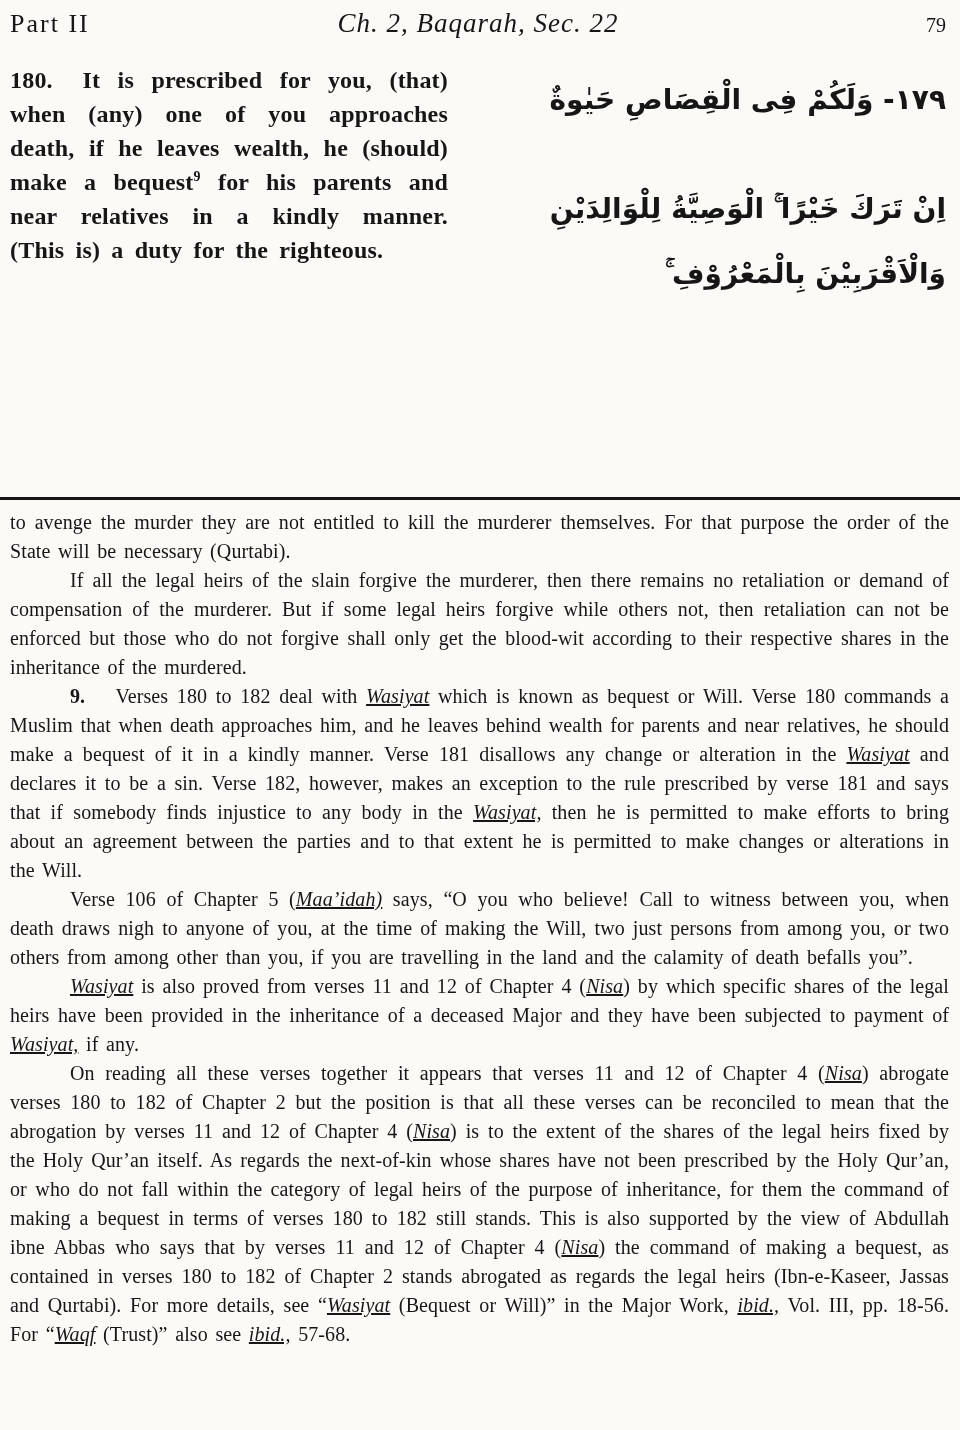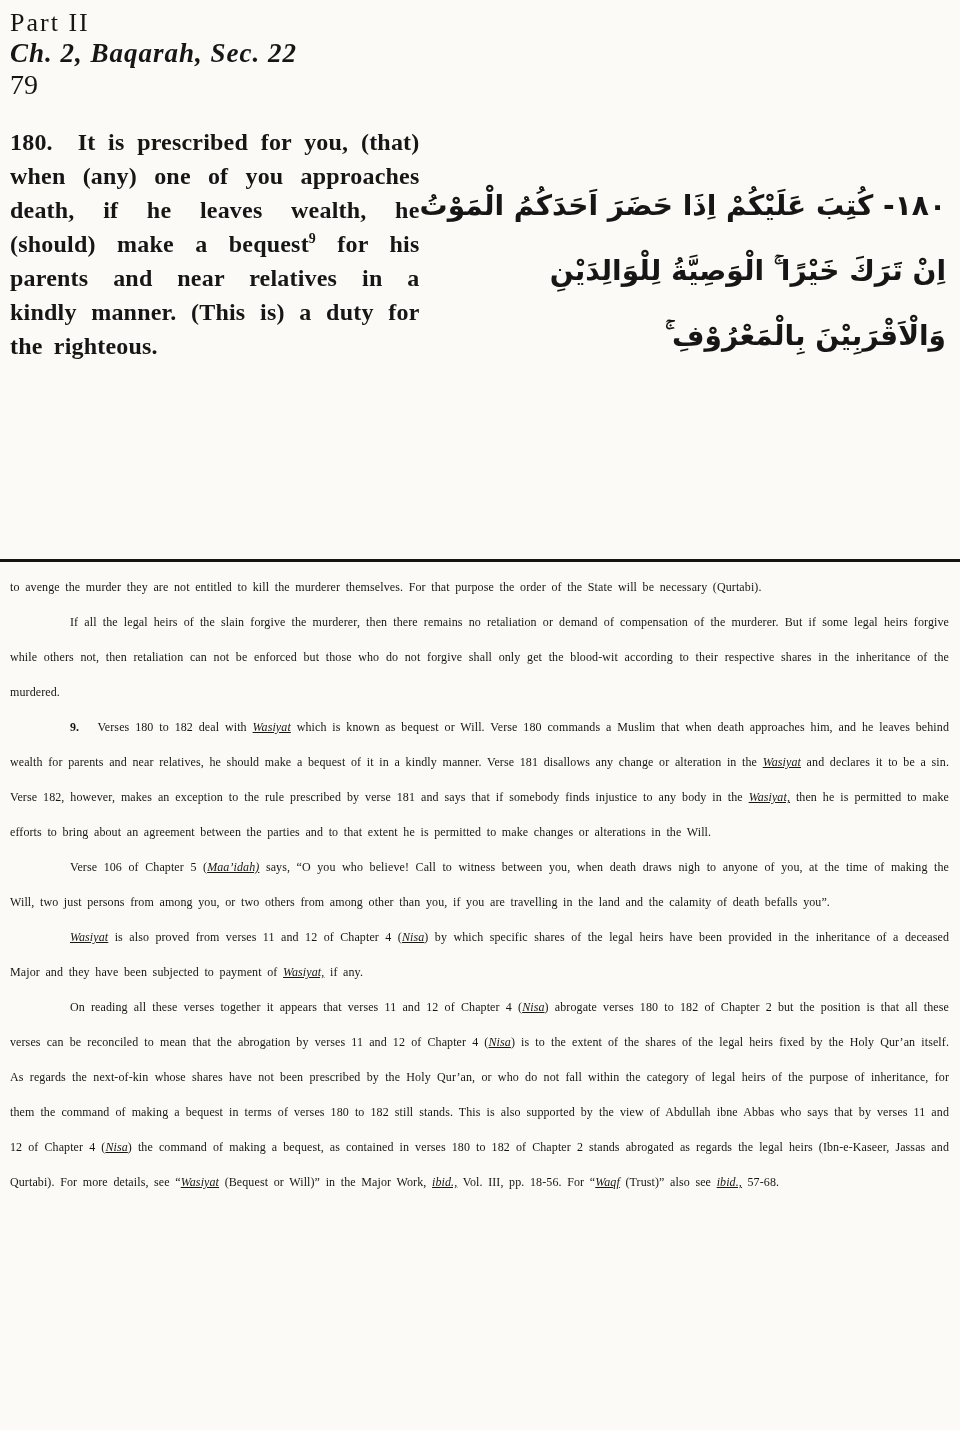--- a/index.html
+++ b/index.html
@@ -2,24 +2,24 @@
 <html><head>
 <meta charset="utf-8">
 <style>
   html,body{margin:0;padding:0;background:#d9d9d9;}
   .page{
     position:relative; width:960px; height:1430px; margin:0 auto;
     background:#fbfaf6; color:#161616; box-sizing:border-box; overflow:hidden;
     font-family:"Liberation Serif", serif;
   }
   
-  .hdr{display:flex; align-items:baseline; padding:8px 14px 0 10px;flex-direction:column;}
+  .hdr{display:flex; align-items:baseline; padding:8px 14px 0 10px;}
   .hdr .l{flex:1; text-align:left;  font-size:26px; letter-spacing:2px;}
-  .hdr .c{flex:2; text-align:center;font-size:27px; font-style:italic; letter-spacing:1px;font-weight:bold;}
-  .hdr .r{flex:1; text-align:right; font-size:28px;}
+  .hdr .c{flex:2; text-align:center;font-size:27px; font-style:italic; letter-spacing:1px;}
+  .hdr .r{flex:1; text-align:right; font-size:20px;}
   
   .verses{display:flex; padding:24px 8px 0 10px; min-height:452px; box-sizing:border-box;}
   .eng-col{width:438px;}
   .ev{
     margin:0; font-weight:bold; font-size:24px; line-height:34px;
     text-align:justify; word-spacing:5px; letter-spacing:0.2px;
   }
   .ev + .ev{margin-top:20px;}
   .ev sup{font-size:58%; line-height:0;}
   .ar-col{flex:1; padding:4px 6px 0 0;}
@@ -32,21 +32,21 @@
     display:inline-block; width:21px; height:21px; box-sizing:border-box;
     border:2.5px solid #1b1b1b; border-radius:50%;
     font-size:13px; line-height:16px; text-align:center; vertical-align:-2px;
     margin:0 12px 0 2px; font-weight:bold;
   }
   
   .rule{border:none; border-top:3px solid #151515; margin:6px 0 0 0;}
   
   .commentary{padding:8px 11px 0 10px;}
   .cpara{
-    margin:0; font-size:12px; line-height:35px; text-align:justify;
+    margin:0; font-size:20px; line-height:29px; text-align:justify;
     word-spacing:2.5px; letter-spacing:0.1px;
   }
   .cpara.ind{text-indent:60px;}
   .it{font-style:italic;text-decoration:underline;}
   .bd{font-weight:bold;}
 </style>
 </head>
 <body>
 
 <div class="page">
@@ -56,23 +56,23 @@
     <span class="c">Ch. 2, Baqarah, Sec. 22</span>
     <span class="r">79</span>
   </div>
 
   <div class="verses">
     <div class="eng-col">
       <p class="ev"><span>180.  It is prescribed for you, (that) when (any) one of you approaches death, if he leaves wealth, he (should) make a bequest</span><sup>9</sup><span> for his parents and near relatives in a kindly manner. (This is) a duty for the righteous.</span></p>
     </div>
     <div class="ar-col" dir="rtl">
       <div class="av">
+          <div class="aline"><span>١٧٩- وَلَكُمْ فِى الْقِصَاصِ حَيٰوةٌ</span></div>
         </div>
       <div class="av">
-          <div class="aline"><span>١٨٠- كُتِبَ عَلَيْكُمْ اِذَا حَضَرَ اَحَدَكُمُ الْمَوْتُ</span></div>
           <div class="aline"><span>اِنْ تَرَكَ خَيْرًا ۚ الْوَصِيَّةُ لِلْوَالِدَيْنِ</span></div>
           <div class="aline"><span>وَالْاَقْرَبِيْنَ بِالْمَعْرُوْفِ ۚ</span></div>
         </div>
     </div>
   </div>
 
   <hr class="rule">
 
   <div class="commentary">
       <p class="cpara"><span>to avenge the murder they are not entitled to kill the murderer themselves. For that purpose the order of the State will be necessary (Qurtabi).</span></p>

